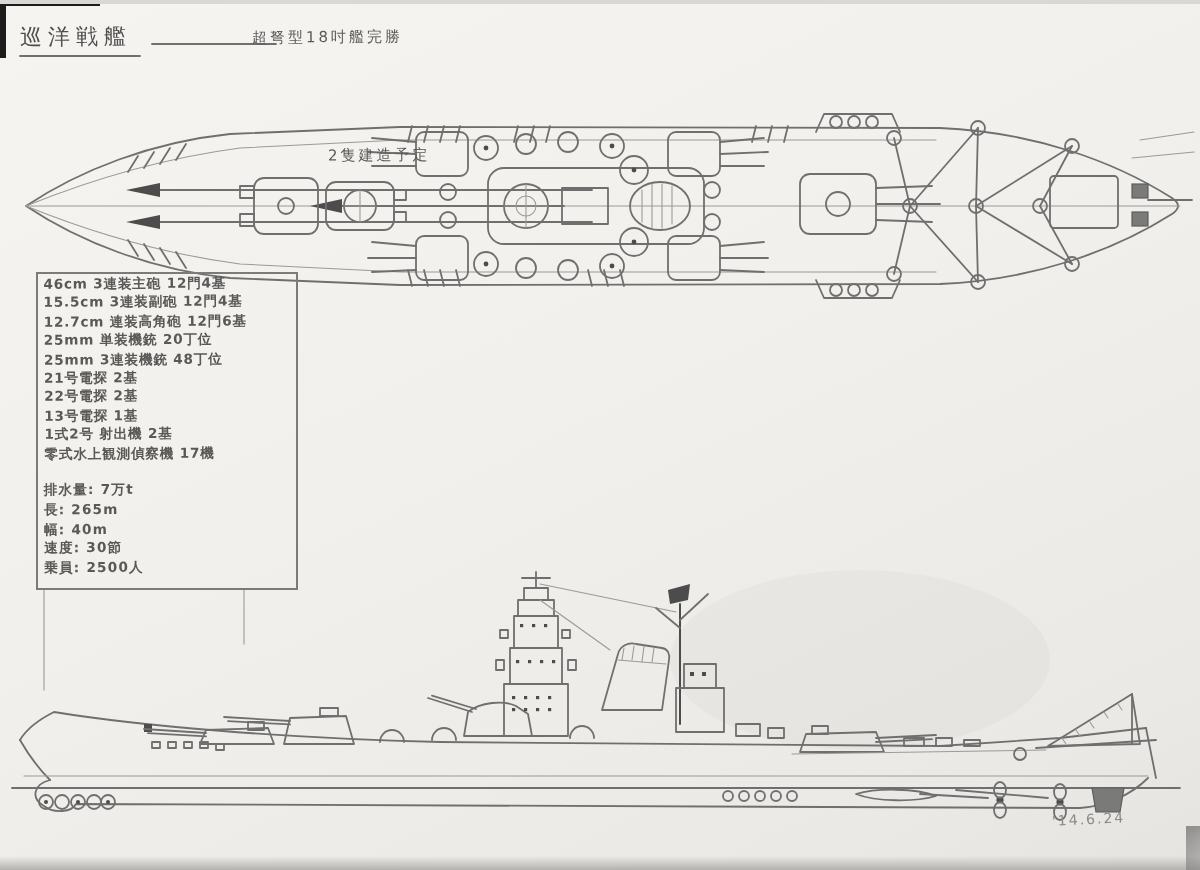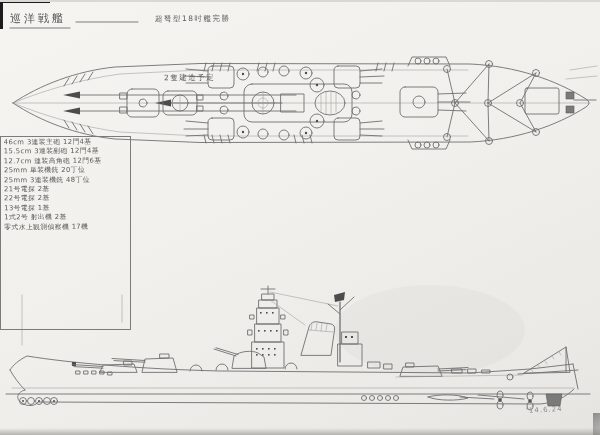--- a/index.html
+++ b/index.html
@@ -11,25 +11,25 @@
   }
   .drawing-layer{position:absolute;left:0;top:0;width:600px;height:435px;}
   .st{stroke:#6f6f6f;fill:none;stroke-width:.9;stroke-linecap:round;stroke-linejoin:round;}
   .stl{stroke:#9a9a98;fill:none;stroke-width:.55;stroke-linecap:round;}
   .std{stroke:#4c4c4c;fill:none;stroke-width:1;stroke-linecap:round;}
   .fd{fill:#4c4c4c;stroke:none;}
   .fl{fill:#7a7a78;stroke:#5c5c5c;stroke-width:.6;}
   .smudge{fill:rgba(0,0,0,0.025);stroke:none;}
   .txt{position:absolute;color:#4f4f4f;white-space:nowrap;}
   .title{left:10px;top:11px;font-size:11px;letter-spacing:3px;transform:rotate(-.6deg);}
-  .annot1{left:155px;top:14px;font-size:7.5px;letter-spacing:1.5px;color:#5a5a5a;transform:rotate(-.5deg);}
+  .annot1{left:126px;top:14px;font-size:7.5px;letter-spacing:1.5px;color:#5a5a5a;transform:rotate(-.5deg);}
   .annot2{left:164px;top:25px;font-size:7.5px;letter-spacing:1.5px;color:#5a5a5a;transform:rotate(-.5deg);margin-top:48px;}
   .spec-box{
-    position:absolute;left:0;top:136px;width:131px;height:194px;
-    border:1px solid #7b7b79;box-sizing:border-box;
+    position:absolute;left:18px;top:136px;width:131px;height:159px;
+    border:1px solid #7b7b79;box-sizing:border-box;font-weight:bold;
   }
   .spec-arm{position:absolute;left:3px;top:1px;transform:rotate(-.4deg);}
   .spec-dim{position:absolute;left:3px;top:104px;transform:rotate(-.4deg);}
   .spec-line{font-size:6.8px;line-height:9.4px;letter-spacing:.4px;color:#595957;white-space:nowrap;}
   .dim-line{font-size:6.8px;line-height:9.8px;letter-spacing:.6px;color:#595957;white-space:nowrap;}
   .date-note{left:526px;top:406px;font-size:7px;letter-spacing:1px;color:#8a8a88;transform:rotate(-3deg);}
   .edge-right{position:absolute;right:0;top:0;width:5px;height:435px;background:linear-gradient(to right,rgba(0,0,0,0),#d4d3d0);}
   .edge-bottom{position:absolute;left:0;bottom:0;width:600px;height:7px;background:linear-gradient(to bottom,rgba(0,0,0,0),#b3b2af);}
   .corner-shadow{position:absolute;right:0;bottom:0;width:34px;height:22px;
     background:radial-gradient(ellipse at 100% 100%,#77767400 0%,#777674cc 100%);}
@@ -392,20 +392,27 @@
       <div class="spec-line">15.5cm 3連装副砲 12門4基</div>
       <div class="spec-line">12.7cm 連装高角砲 12門6基</div>
       <div class="spec-line">25mm 単装機銃 20丁位</div>
       <div class="spec-line">25mm 3連装機銃 48丁位</div>
       <div class="spec-line">21号電探 2基</div>
       <div class="spec-line">22号電探 2基</div>
       <div class="spec-line">13号電探 1基</div>
       <div class="spec-line">1式2号 射出機 2基</div>
       <div class="spec-line">零式水上観測偵察機 17機</div>
     </div>
+    <div class="spec-dim">
+      <div class="dim-line">排水量: 7万t</div>
+      <div class="dim-line">長: 265m</div>
+      <div class="dim-line">幅: 40m</div>
+      <div class="dim-line">速度: 30節</div>
+      <div class="dim-line">乗員: 2500人</div>
+    </div>
   </div>
 
   <div class="txt date-note">'14.6.24</div>
 
   <div class="edge-top"></div>
   <div class="edge-right"></div>
   <div class="edge-bottom"></div>
   <div class="corner-shadow"></div>
 </div>
 

